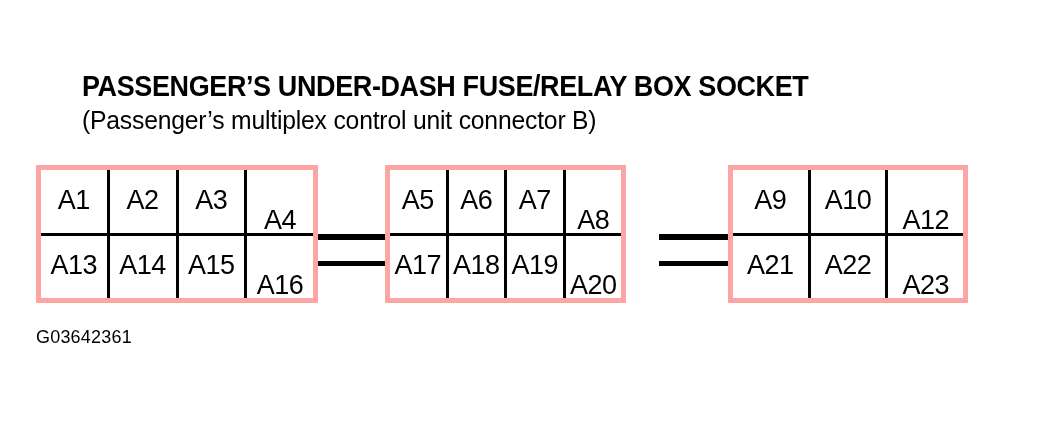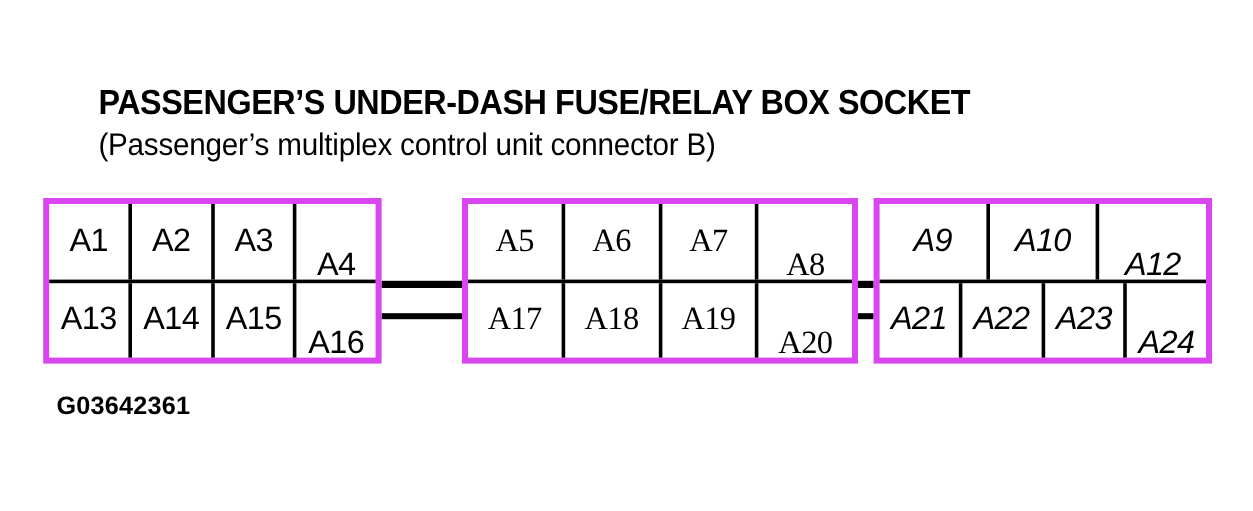--- a/index.html
+++ b/index.html
@@ -49,29 +49,29 @@
     top: 0;
     width: 1044px;
     height: 426px;
   }
 
   .connector-block {
     position: absolute;
     top: 165px;
     height: 138px;
     box-sizing: border-box;
-    border: 5px solid #d946ef;
+    border: 5px solid #fca5a5;
     display: flex;
     flex-direction: column;
     background: #ffffff;
     z-index: 2;
   }
   #block-left   { left: 36px;  width: 282px; }
-  #block-middle { left: 385px; width: 330px; font-family: Liberation Serif, serif; }
-  #block-right  { left: 728px; width: 282px; font-style: italic; }
+  #block-middle { left: 385px; width: 241px; }
+  #block-right  { left: 728px; width: 240px; }
 
   .pin-row {
     flex: 1 1 0;
     display: flex;
     min-height: 0;
   }
   .pin-row.row-top {
     border-bottom: 3px solid #000000;
   }
 
@@ -105,26 +105,25 @@
   #link-1-upper { left: 313px; width: 76px; }
   #link-1-lower { left: 313px; width: 76px; }
   #link-2-upper { left: 659px; width: 73px; }
   #link-2-lower { left: 659px; width: 73px; }
 
   
   #caption {
     position: absolute;
     left: 36px;
     top: 328px;
-    font-size: 21px;
-    font-weight: bold;
+    font-size: 18px;
+    font-weight: normal;
     letter-spacing: 0.2px;
     white-space: nowrap;
     line-height: 1;
-    margin-left: 11px;
   }
 </style>
 </head>
 <body>
 
 <div id="title">PASSENGER’S UNDER-DASH FUSE/RELAY BOX SOCKET</div>
 <div id="subtitle">(Passenger’s multiplex control unit connector B)</div>
 
 <div id="connector-diagram">
 
@@ -166,19 +165,18 @@
   <div class="connector-block" id="block-right">
     <div class="pin-row row-top">
       <div class="pin-cell">A9</div>
       <div class="pin-cell">A10</div>
       <div class="pin-cell">A12</div>
     </div>
     <div class="pin-row row-bottom">
       <div class="pin-cell">A21</div>
       <div class="pin-cell">A22</div>
       <div class="pin-cell">A23</div>
-      <div class="pin-cell">A24</div>
     </div>
   </div>
 
 </div>
 
 <div id="caption">G03642361</div>
 
 </body></html>

